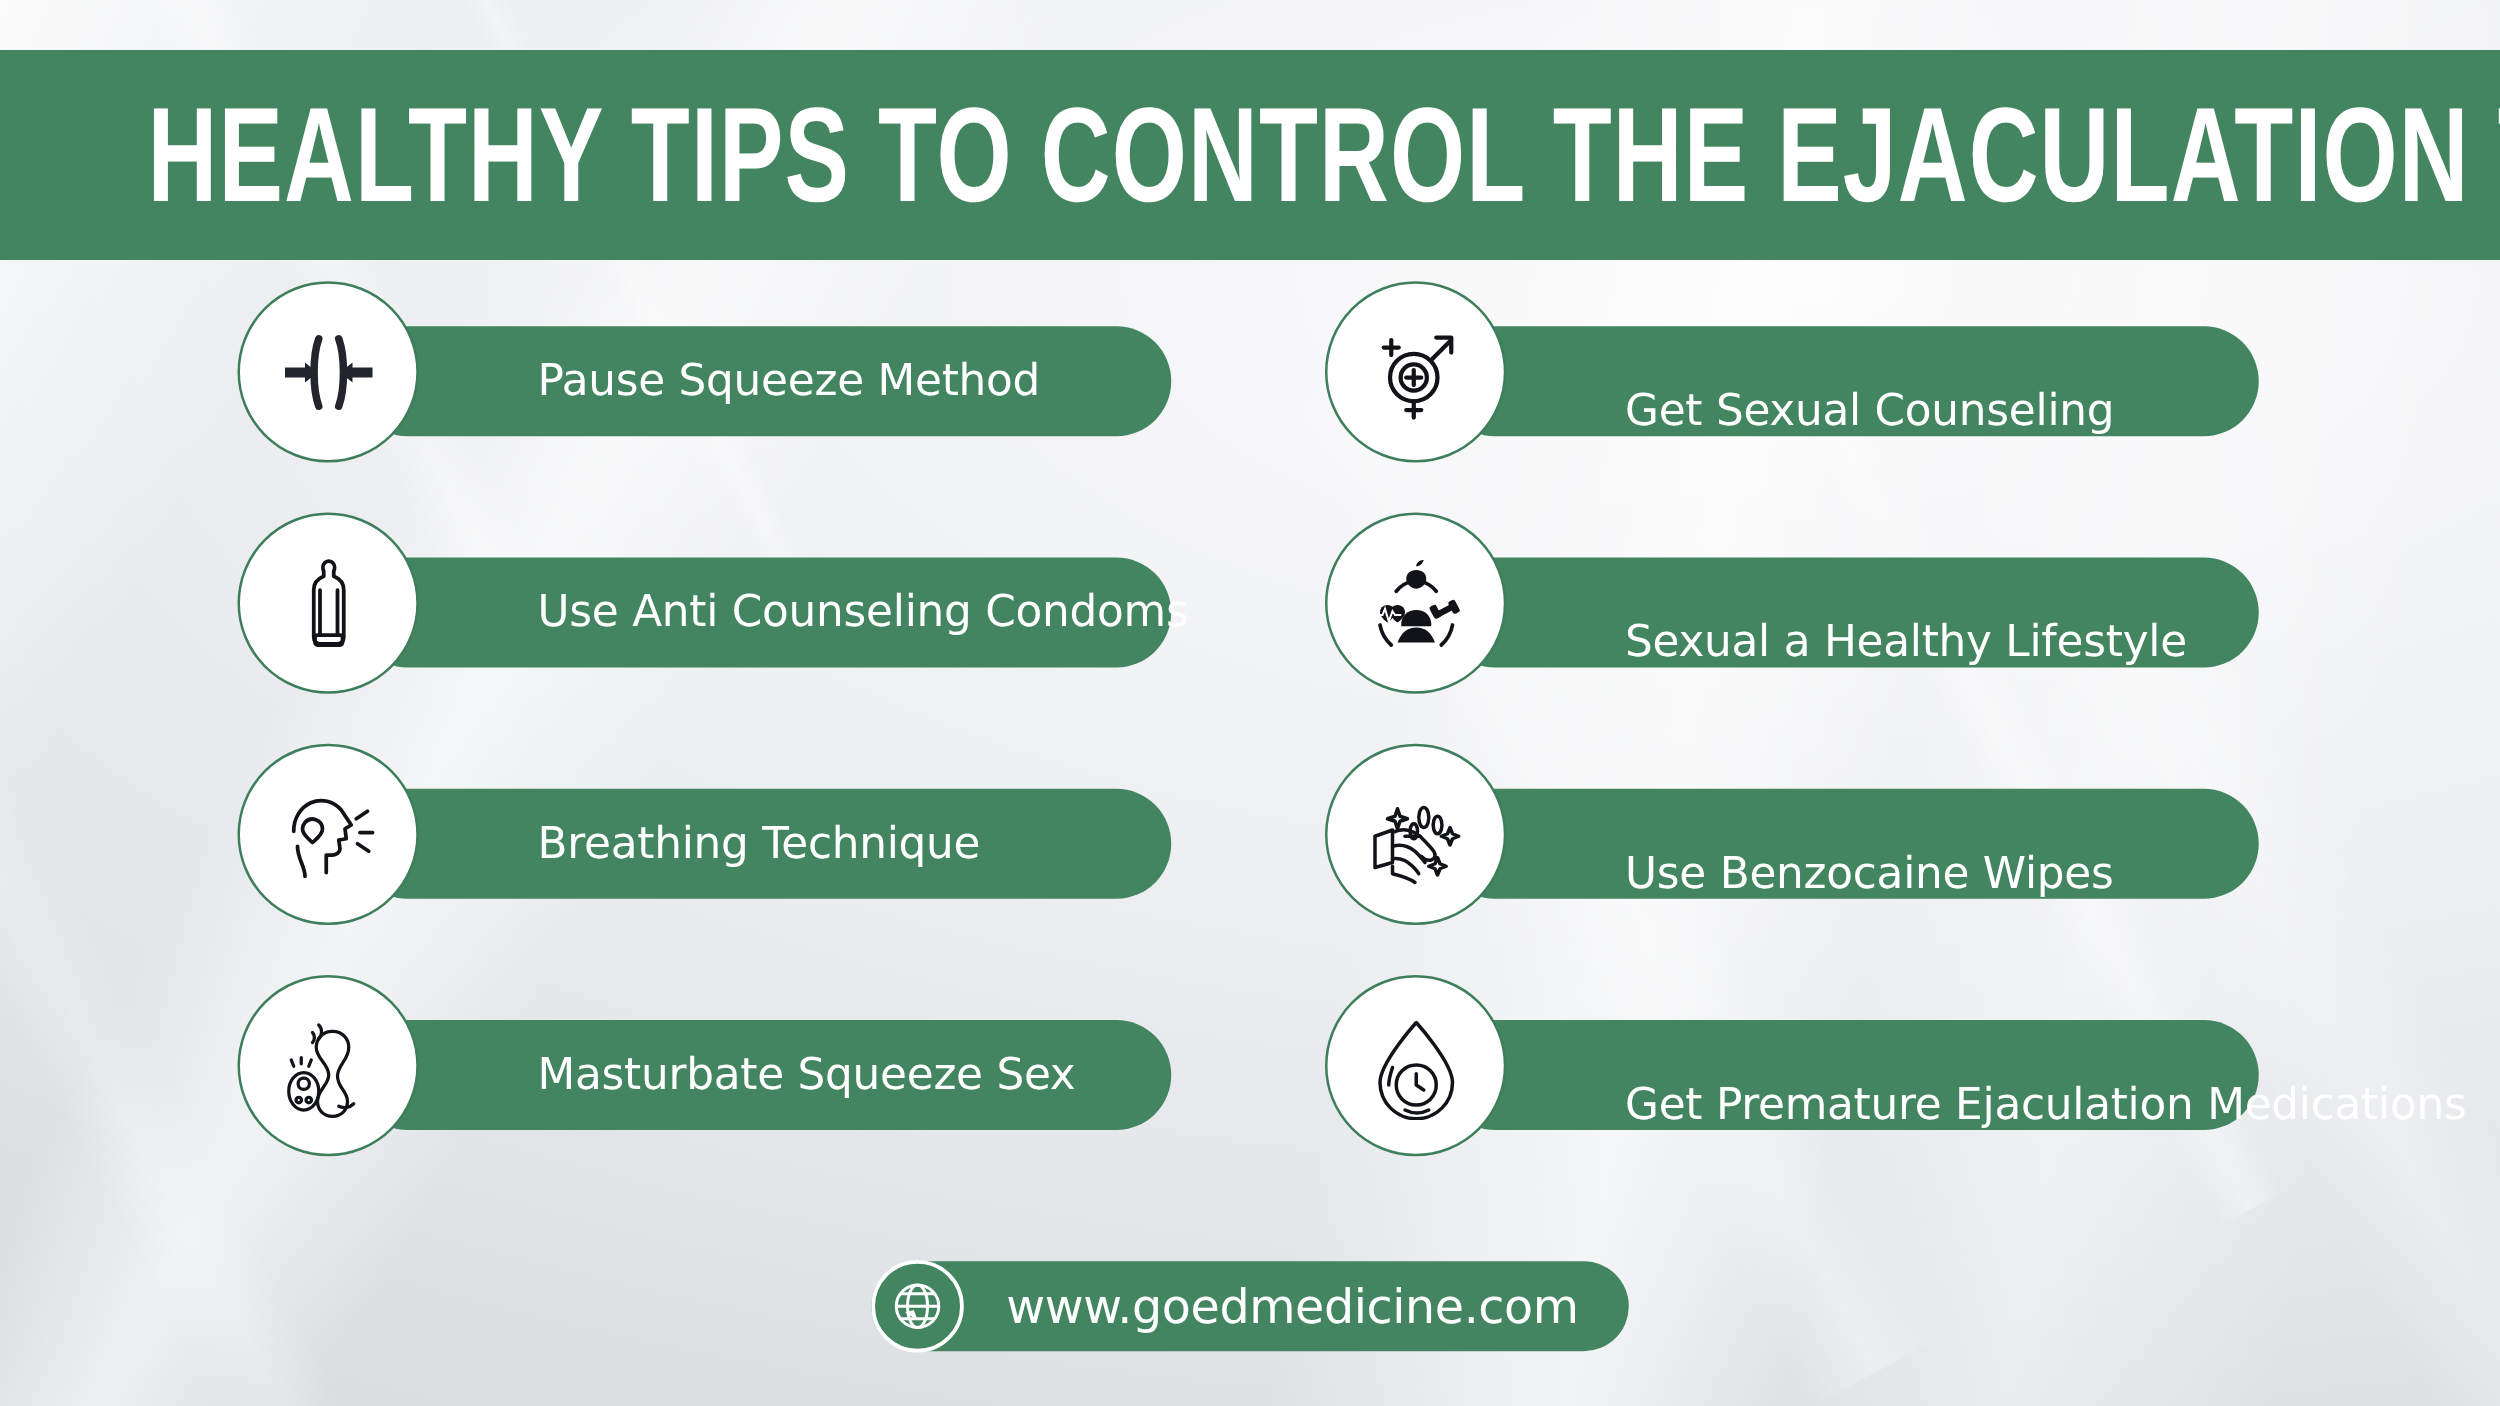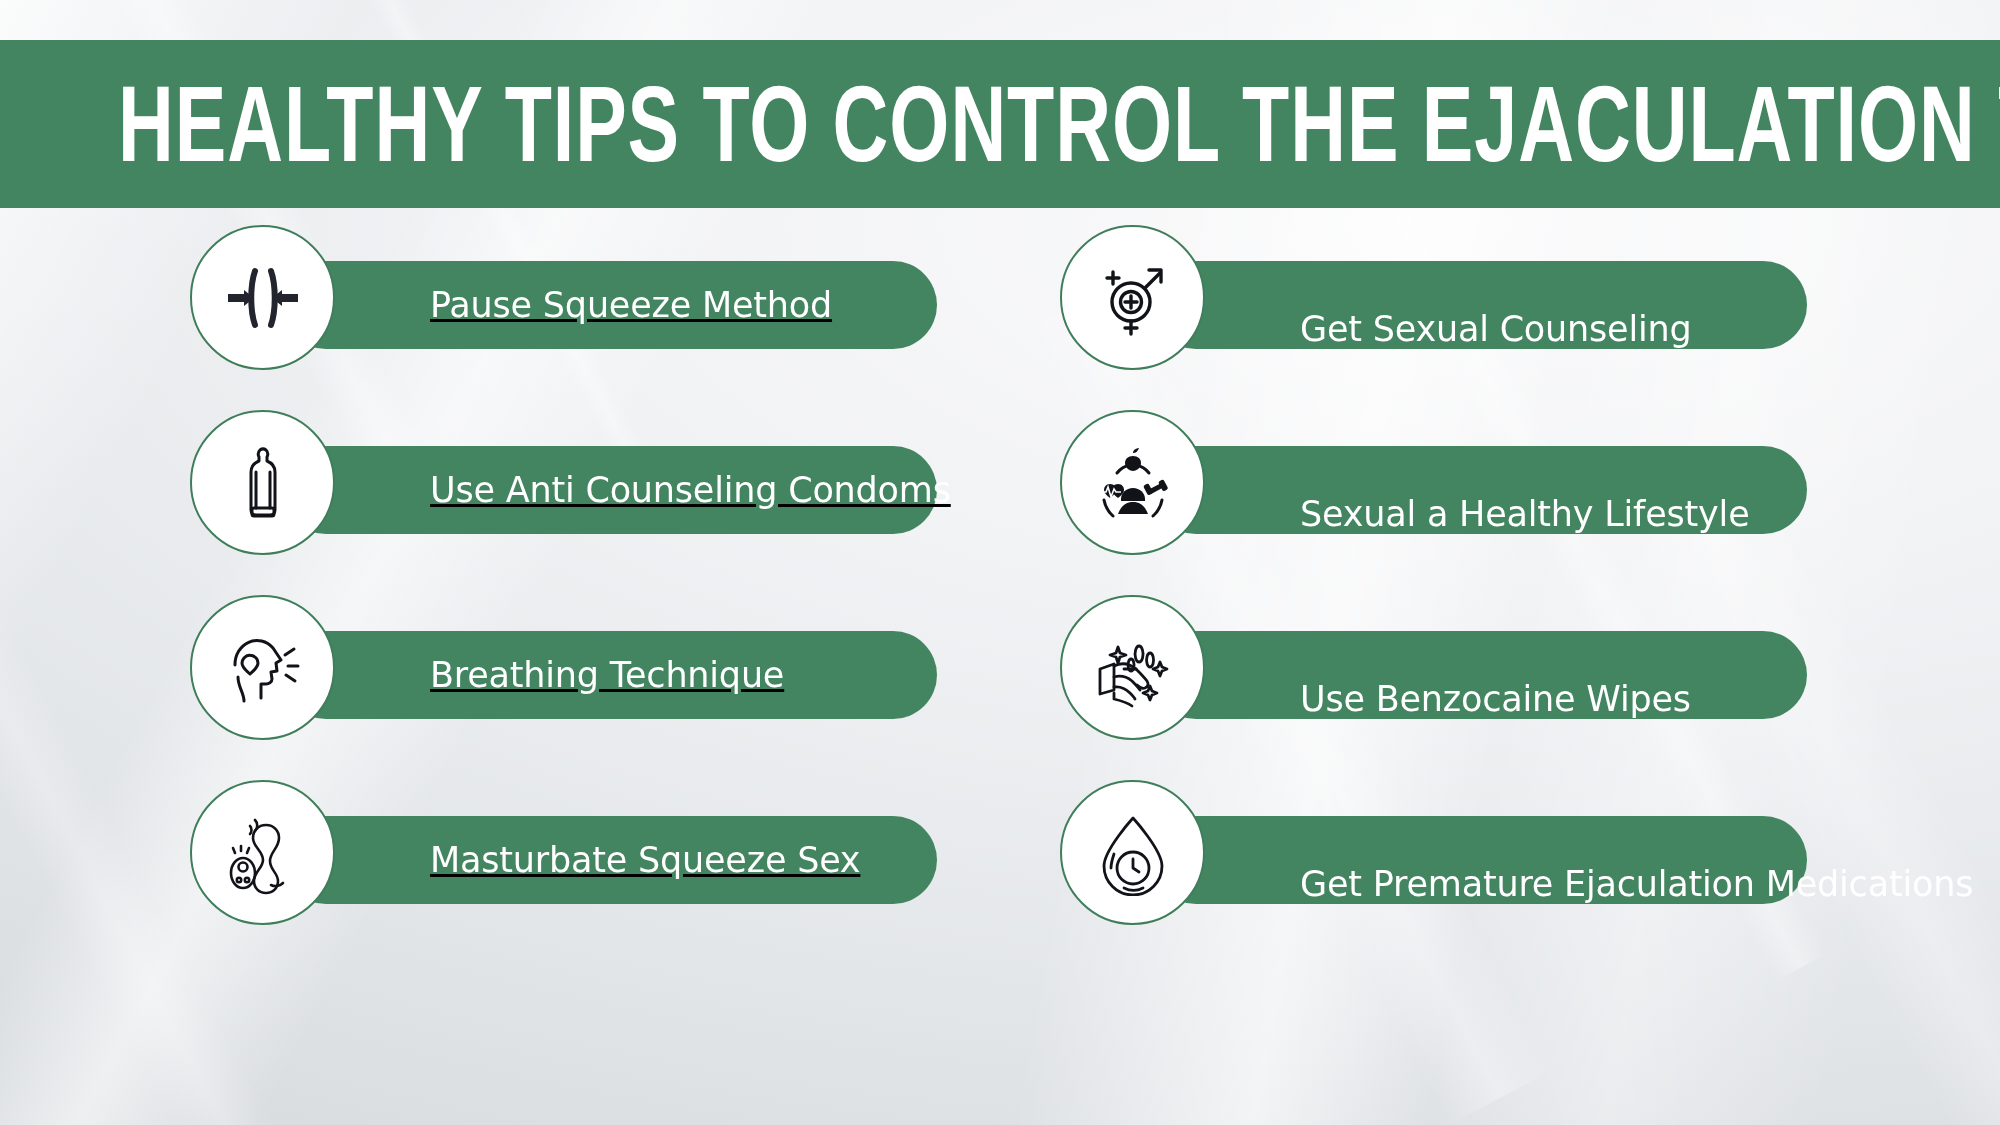--- a/index.html
+++ b/index.html
@@ -85,21 +85,21 @@
     top: 18px;
     height: 88px;
     border-radius: 44px;
     background: #438560;
     display: flex;
     align-items: center;
     box-sizing: border-box;
     padding-left: 148px;
     padding-right: 34px;
   }
-  .pill-w-l { width: 655px; text-decoration: underline; }
+  .pill-w-l { width: 655px; }
   .pill-w-r { width: 655px; align-items: flex-end; }
 
   .tip-label {
     color: #ffffff;
     font-family: "DejaVu Sans", "Liberation Sans", sans-serif;
     font-size: 35px;
     font-weight: 400;
     letter-spacing: -0.2px;
     white-space: nowrap;
   }
@@ -353,14 +353,31 @@
               <path d="M24 44 c-2 6 -3 10 -3 14"></path>
               <path d="M34 78 c6 3 13 3 19 0"></path>
             </g>
           </svg>
         </div>
       </div>
 
     </div>
   </div>
 
+  <div id="footer">
+    <div id="footer-pill">
+      <span id="footer-url">www.goedmedicine.com</span>
+    </div>
+    <div id="footer-globe">
+      <svg width="46" height="46" viewBox="0 0 46 46">
+        <g fill="none" stroke="#ffffff" stroke-width="2.4">
+          <circle cx="23" cy="23" r="17"></circle>
+          <ellipse cx="23" cy="23" rx="8" ry="17"></ellipse>
+          <path d="M6 23 l34 0"></path>
+          <path d="M9.5 13 l27 0"></path>
+          <path d="M9.5 33 l27 0"></path>
+        </g>
+        <path d="M13 28 l10 6 l-3 -8 z" fill="#ffffff"></path>
+      </svg>
+    </div>
+  </div>
 
 </div>
 
 </body></html>

